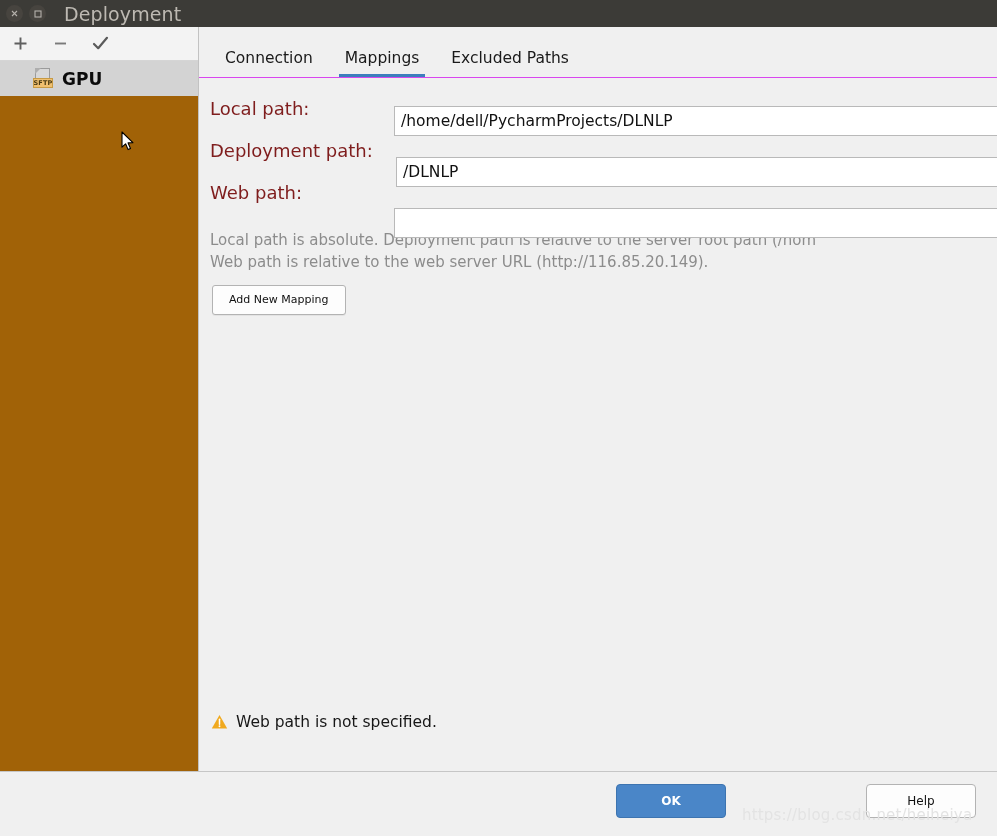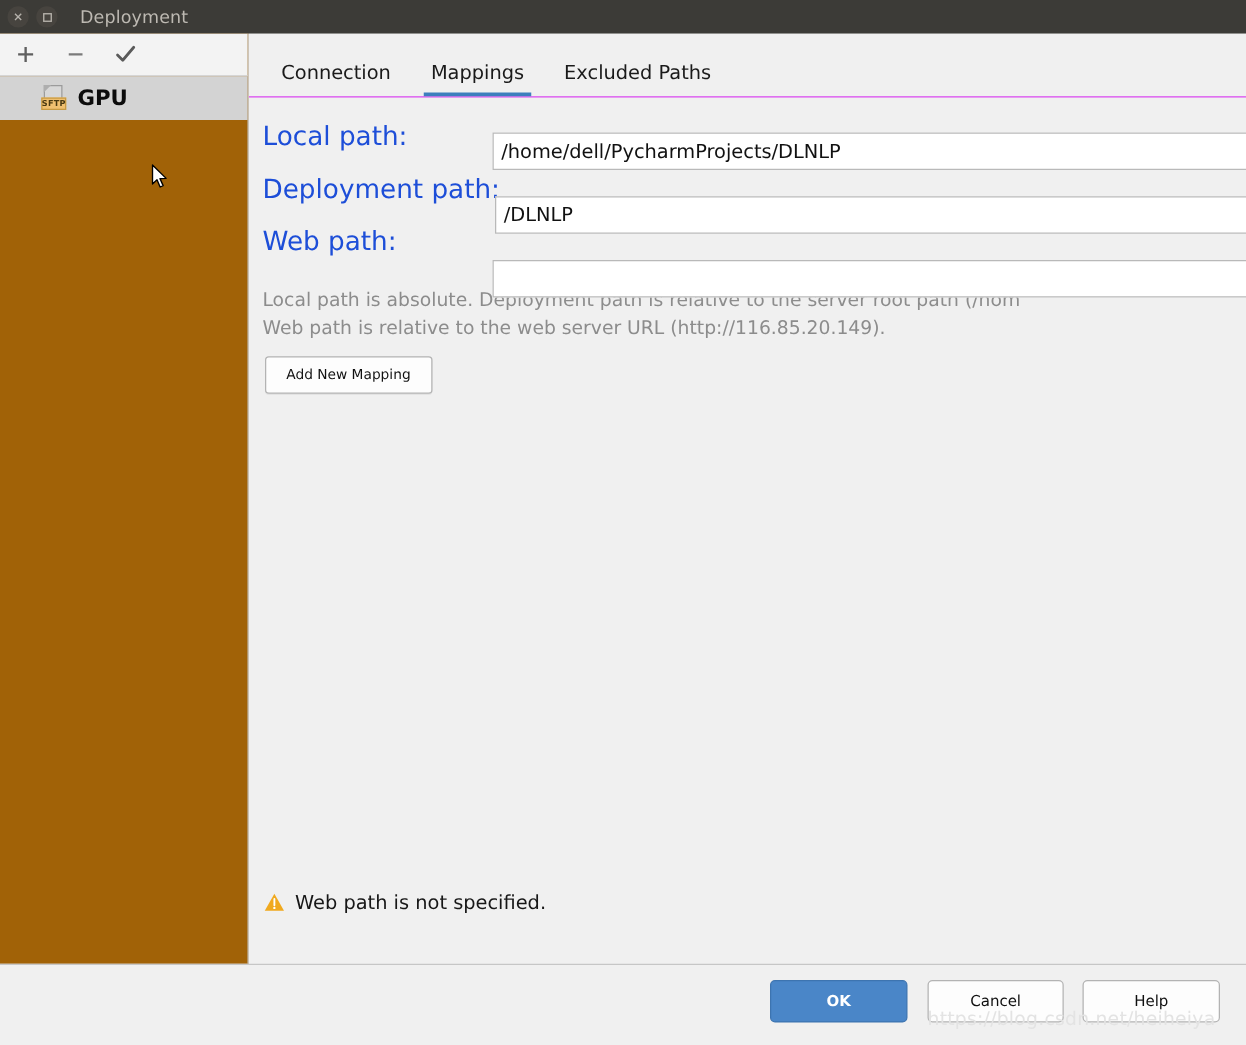--- a/index.html
+++ b/index.html
@@ -38,21 +38,21 @@
     justify-content: center;
     color: #b5b1ab;
     font-size: 9px;
     line-height: 1;
   }
   .winbtn.first { margin-left: 6px; }
   .winbtn svg { display: block; }
   .title-text {
     margin-left: 18px;
     color: #bdb9b2;
-    font-size: 14px;
+    font-size: 19px;
     letter-spacing: .1px;
   }
 
   
   .sidebar {
     position: absolute;
     left: 0; top: 27px;
     width: 199px;
     height: 744px;
     background: #a16207;
@@ -175,22 +175,22 @@
   }
   .row {
     display: flex;
     align-items: center;
     height: 33px;
     margin-top: 9px;
     padding-left: 11px;
   }
   .row.r1 { margin-top: 14px; }
   .flabel {
-    font-size: 21px;
-    color: #1d4ed8;
+    font-size: 18px;
+    color: #7f1d1d;
     white-space: nowrap;
   }
   .field {
     position: absolute;
     height: 30px;
     background: #ffffff;
     border: 1px solid #b9b9b9;
     box-sizing: border-box;
     display: flex;
     align-items: center;
@@ -397,17 +397,16 @@
       <path d="M8.5 1 L16.2 14.6 L0.8 14.6 Z" fill="#f0a91e"></path>
       <path d="M8.5 5.2 L8.5 10.2" stroke="#ffffff" stroke-width="1.5" stroke-linecap="round"></path>
       <circle cx="8.5" cy="12.3" r="0.95" fill="#ffffff"></circle>
     </svg>
     <span class="wtext">Web path is not specified.</span>
   </div>
 
   <div class="divider"></div>
   <div class="footer"></div>
   <div class="btn ok">OK</div>
-  <div class="btn cancel">Cancel</div>
   <div class="btn help">Help</div>
   <div class="watermark">https://blog.csdn.net/heiheiya</div>
 
 </div>
 
 </body></html>

